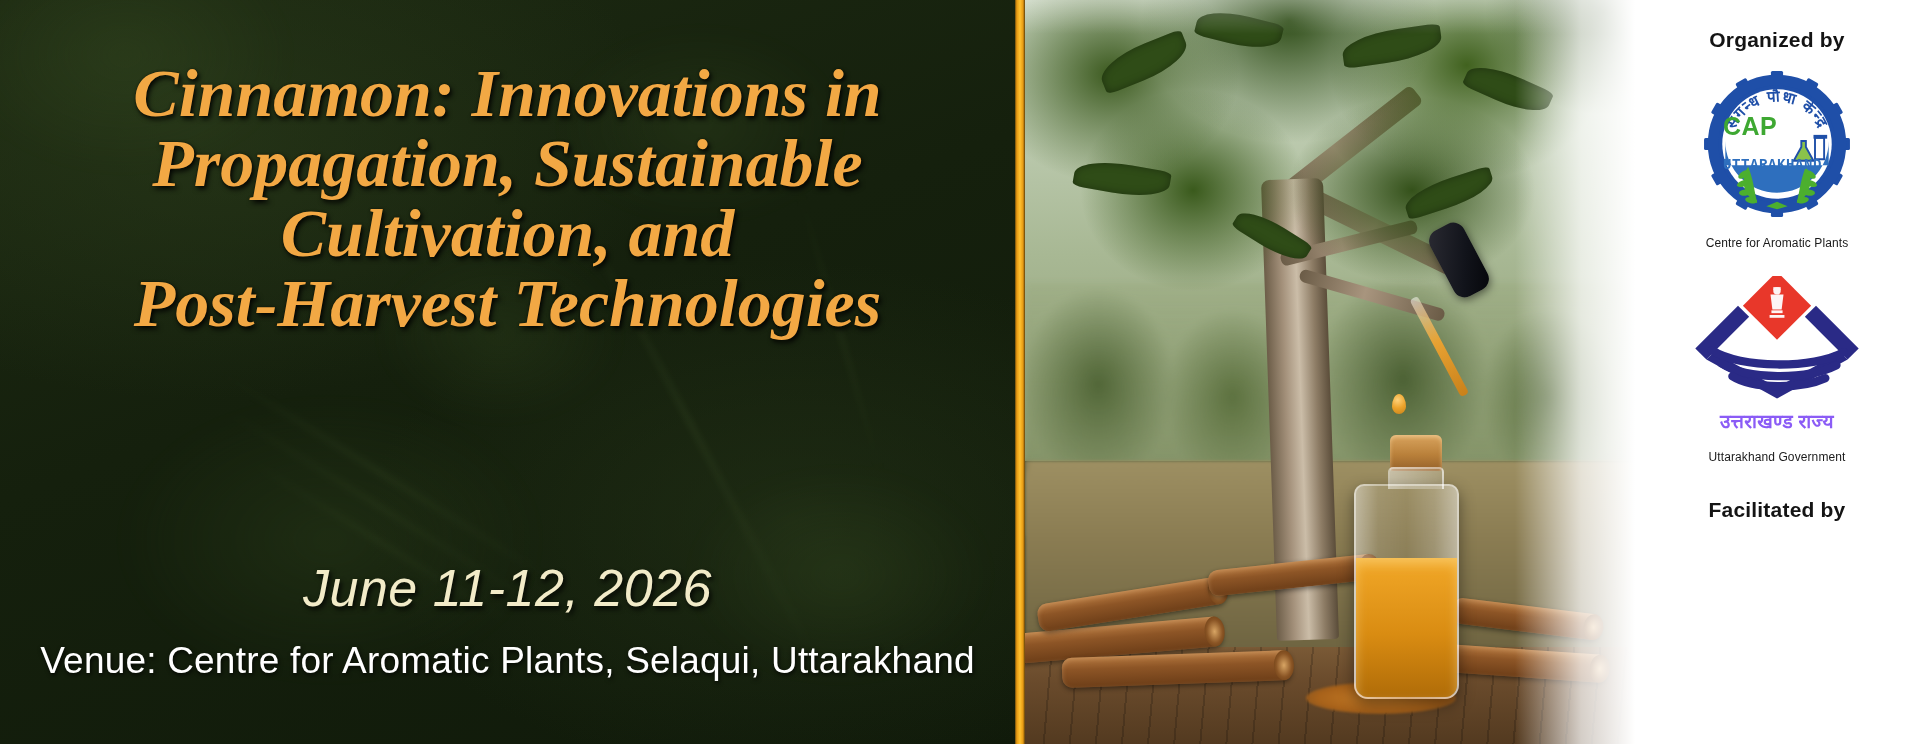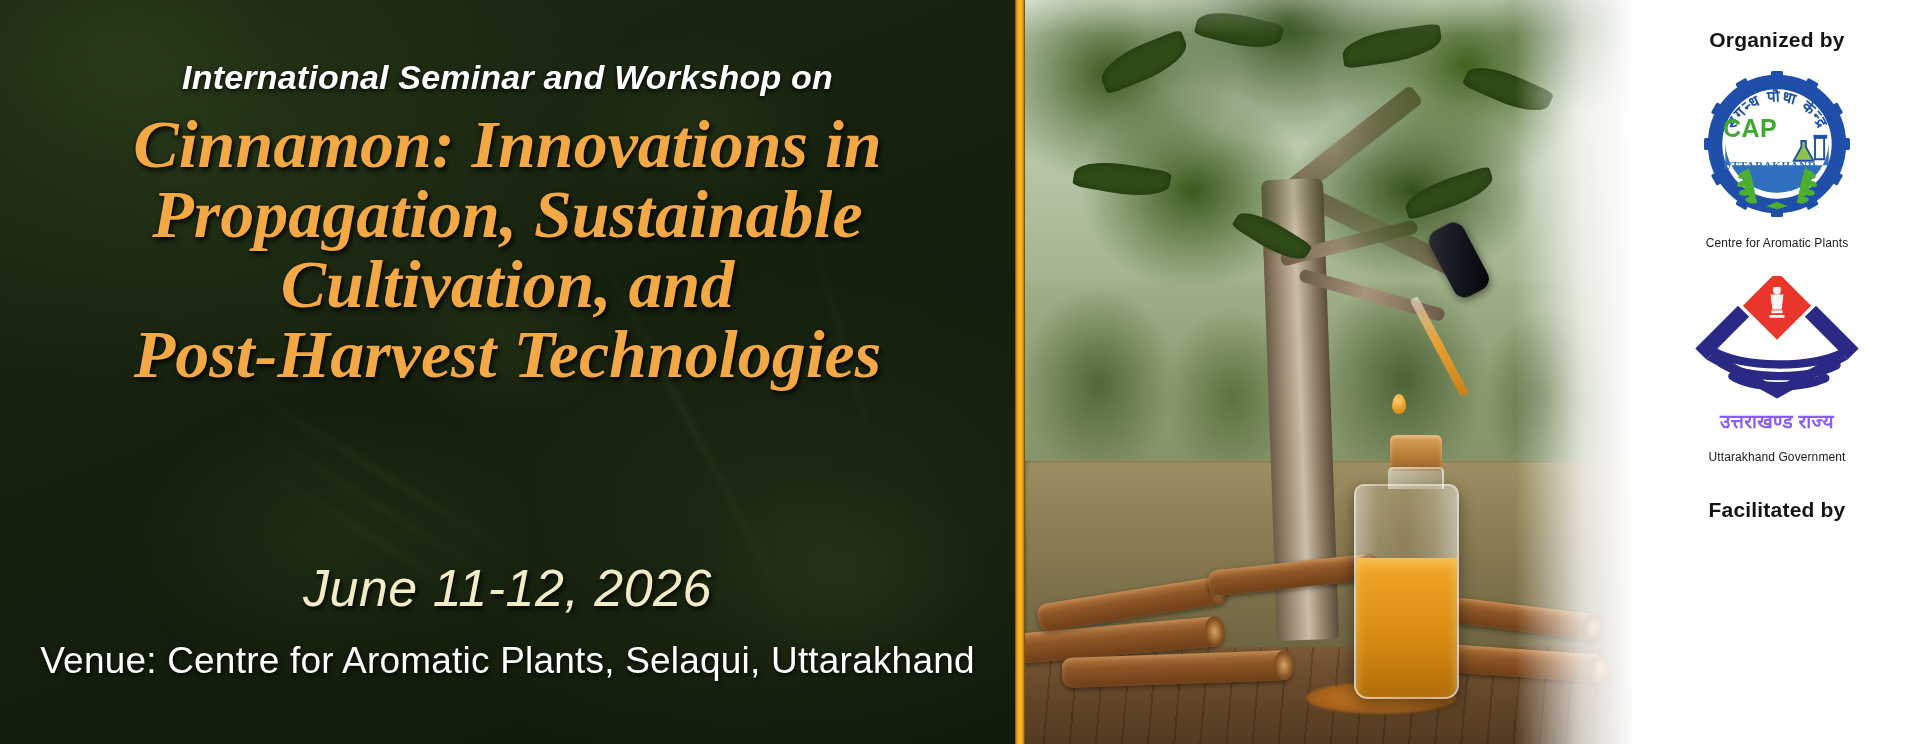--- a/index.html
+++ b/index.html
@@ -258,22 +258,22 @@
   .cap-gear { position:absolute; inset:0; }
   .cap-inner-text {
     position:absolute; left:50%; top:50%; transform:translate(-50%,-50%);
     width:108px; text-align:left;
   }
   .cap-word {
     font-family:"Liberation Sans", sans-serif; font-weight:bold;
     font-size:25px; color:#3EA832; line-height:0.95; letter-spacing:0.5px;
   }
   .cap-sub {
-    font-family:Liberation Serif, serif; font-weight:bold;
-    font-size:11px; color:#2E6FBE; letter-spacing:0.6px; margin-top:18px;
+    font-family:Liberation Mono, monospace; font-weight:bold;
+    font-size:14px; color:#2E6FBE; letter-spacing:0.6px; margin-top:18px;
   }
 
   
   .uk-logo { position:relative; width:190px; height:130px; }
   .uk-hindi {
     font-family:"Liberation Sans", sans-serif; font-weight:bold;
     font-size:19px; color:#8b5cf6; margin-top:2px; letter-spacing:0.3px;
   }
 
   
@@ -307,21 +307,20 @@
       <span class="lt4"></span>
         <span class="lt5"></span>
       <i class="streak s1"></i>
         <i class="streak s2"></i>
         <i class="streak s3"></i>
       <i class="streak s4"></i>
         <i class="streak s5"></i>
     </div>
 
     <div class="left-content">
-      <div class="kicker">International Seminar and Workshop on</div>
 
       <div class="main-title">
         <span class="tl">Cinnamon: Innovations in</span>
         <span class="tl">Propagation, Sustainable</span>
         <span class="tl">Cultivation, and</span>
         <span class="tl">Post-Harvest Technologies</span>
       </div>
 
       <div class="spacer-flex"></div>
 

